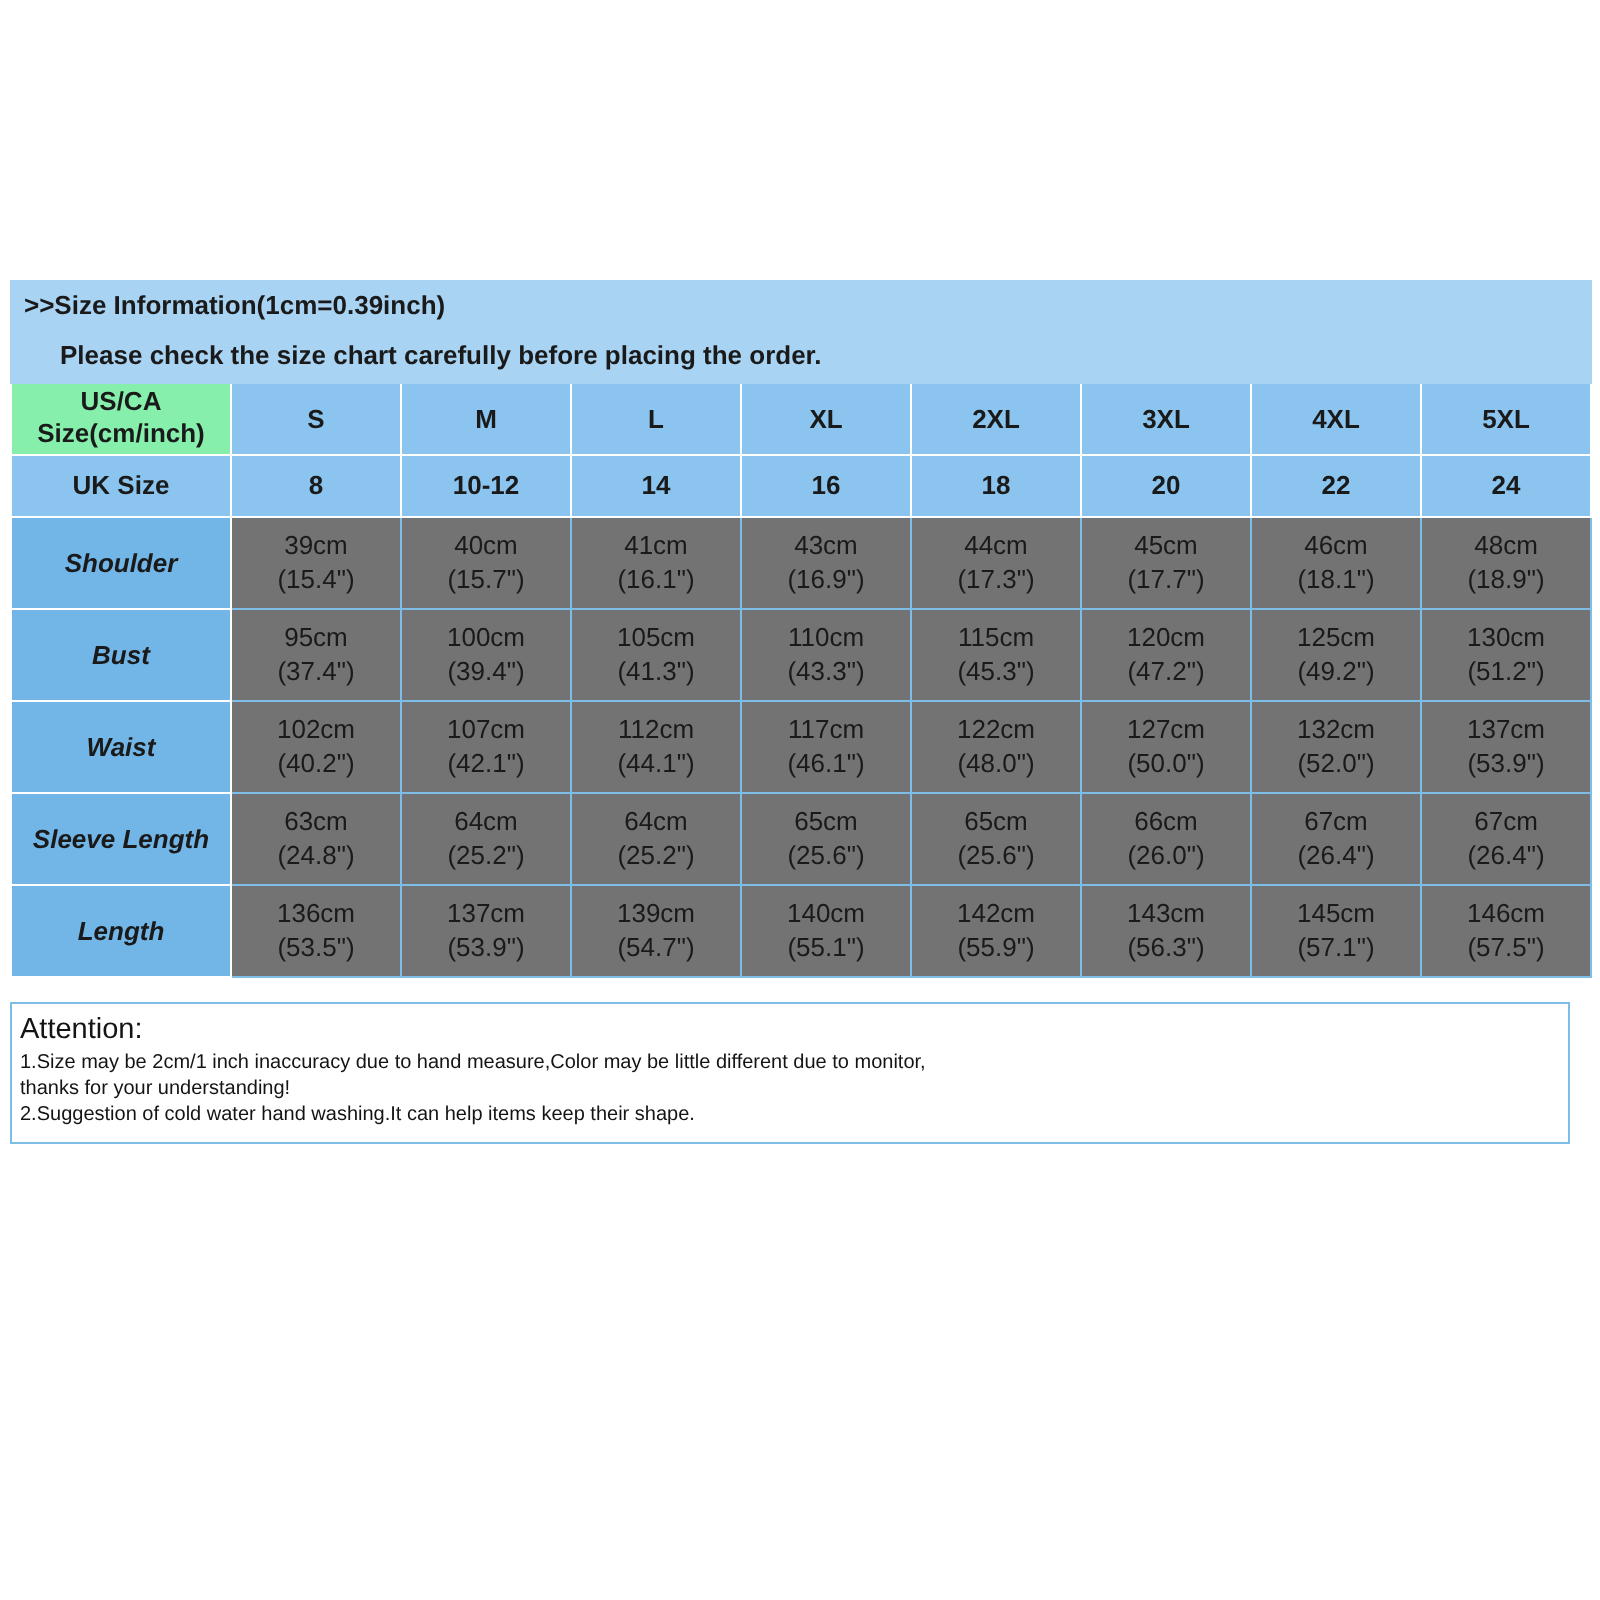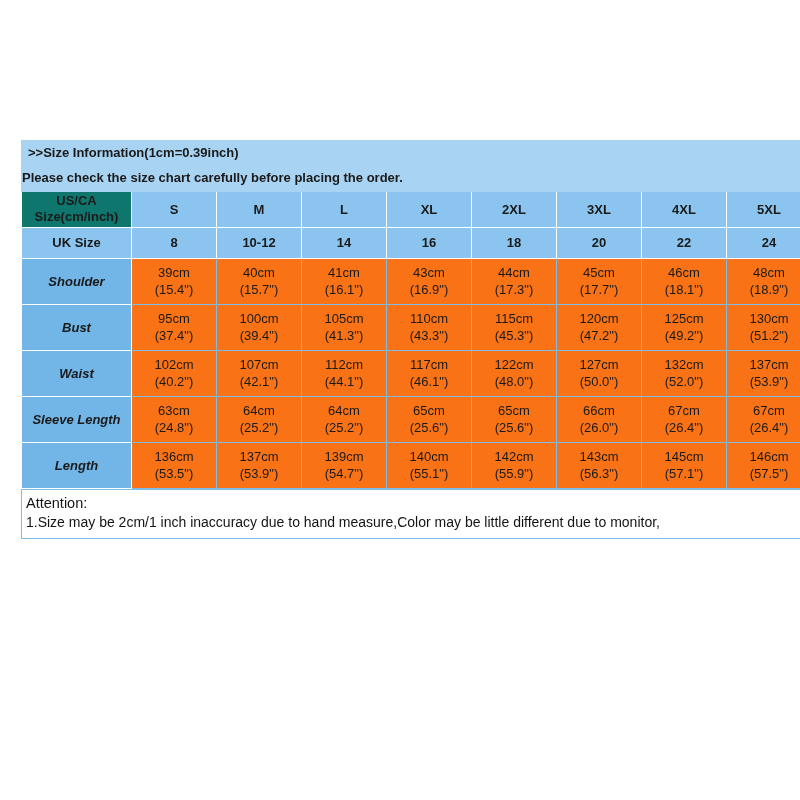--- a/index.html
+++ b/index.html
@@ -5,21 +5,21 @@
   html, body {
     margin: 0;
     padding: 0;
     width: 800px;
     height: 800px;
     background: #ffffff;
     font-family: "Liberation Sans", sans-serif;
   }
   #chart-wrap {
     position: absolute;
-    left: 16px;
+    left: 0;
     top: 140px;
     width: 680px;
   }
   table.size-table {
     border-collapse: collapse;
     width: 790px;
     margin: 0 5px;
     table-layout: fixed;
   }
   table.size-table td {
@@ -34,74 +34,74 @@
     text-align: left !important;
     padding: 4px 6px 4px 6px;
     font-weight: bold;
     font-size: 14px;
     color: #1c1c1c;
     border: 1px solid #a8d3f2 !important;
   }
   .band-sub {
     background: #a8d3f2;
     text-align: left !important;
-    padding: 5px 6px 6px 0;
+    padding: 5px 6px 6px 24px;
     font-weight: bold;
     font-size: 17px;
     color: #111111;
     border: 1px solid #a8d3f2 !important;
   }
   .hdr {
     background: #8bc4ee;
     font-weight: bold;
     font-size: 15px;
     height: 28px;
     color: #111;
   }
   .hdr-label {
-    background: #0f766e;
+    background: #86efac;
     font-weight: bold;
     font-size: 14px;
     text-align: center;
     line-height: 1.25;
     color: #111;
   }
   .rowlabel {
     background: #72b6e8;
     font-weight: bold;
     font-size: 15px;
     color: #101010;
     text-align: center;
     font-style: italic;
   }
   .datacell {
-    background: #f97316;
+    background: #737373;
     border: 1px solid #7fbde9 !important;
     padding: 5px 2px;
     line-height: 1.35;
     font-size: 13.5px;
     margin-top: 12px;
   }
   .datacell .inch {
     display: block;
     font-size: 13px;
   }
   .attention {
     background: #ffffff;
     border: 1px solid #7fbde9;
-    margin: 0 5px;
+    margin: 12px 5px;
     padding: 4px 4px 6px 4px;
     font-size: 14.5px;
     color: #141414;
     line-height: 1.32;
     width: 780px;
     box-sizing: border-box;
   }
   .attention div { white-space: nowrap; }
-  .note-line { font-size: 14px; }
+  .note-line { font-size: 10px; }
 </style>
 </head>
 <body>
 
 <div id="chart-wrap">
   <table class="size-table">
     <colgroup>
       <col style="width:110px">
       <col style="width:85px">
         <col style="width:85px">
@@ -203,14 +203,16 @@
         <td class="datacell"><span>143cm</span><span class="inch">(56.3")</span></td>
         <td class="datacell"><span>145cm</span><span class="inch">(57.1")</span></td>
         <td class="datacell"><span>146cm</span><span class="inch">(57.5")</span></td>
       </tr>
     </tbody>
   </table>
 
   <div class="attention">
     <div>Attention:</div>
     <div class="note-line">1.Size may be 2cm/1 inch inaccuracy due to hand measure,Color may be little different due to monitor,</div>
+    <div class="note-line">thanks for your understanding!</div>
+    <div class="note-line">2.Suggestion of cold water hand washing.It can help items keep their shape.</div>
   </div>
 </div>
 
 </body></html>

